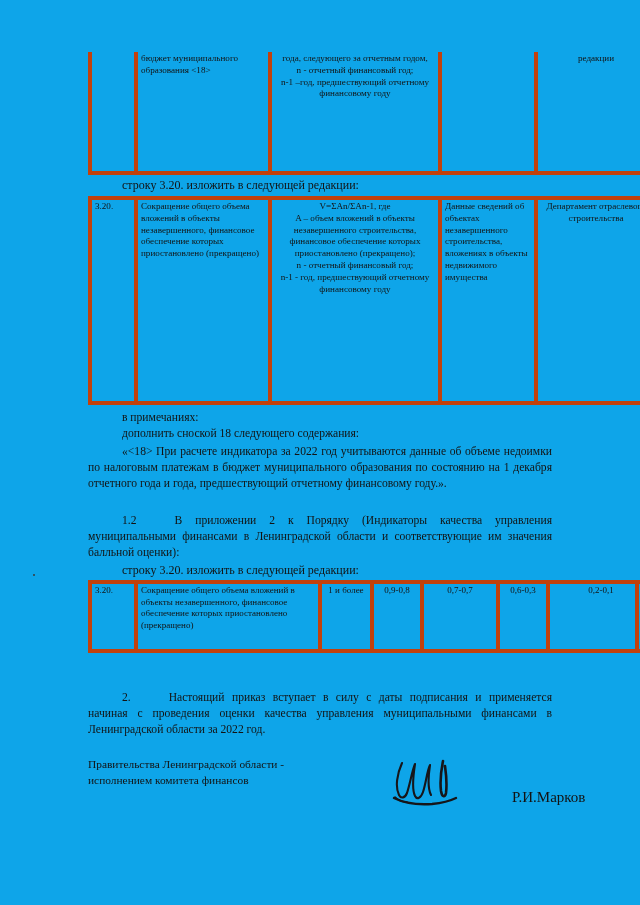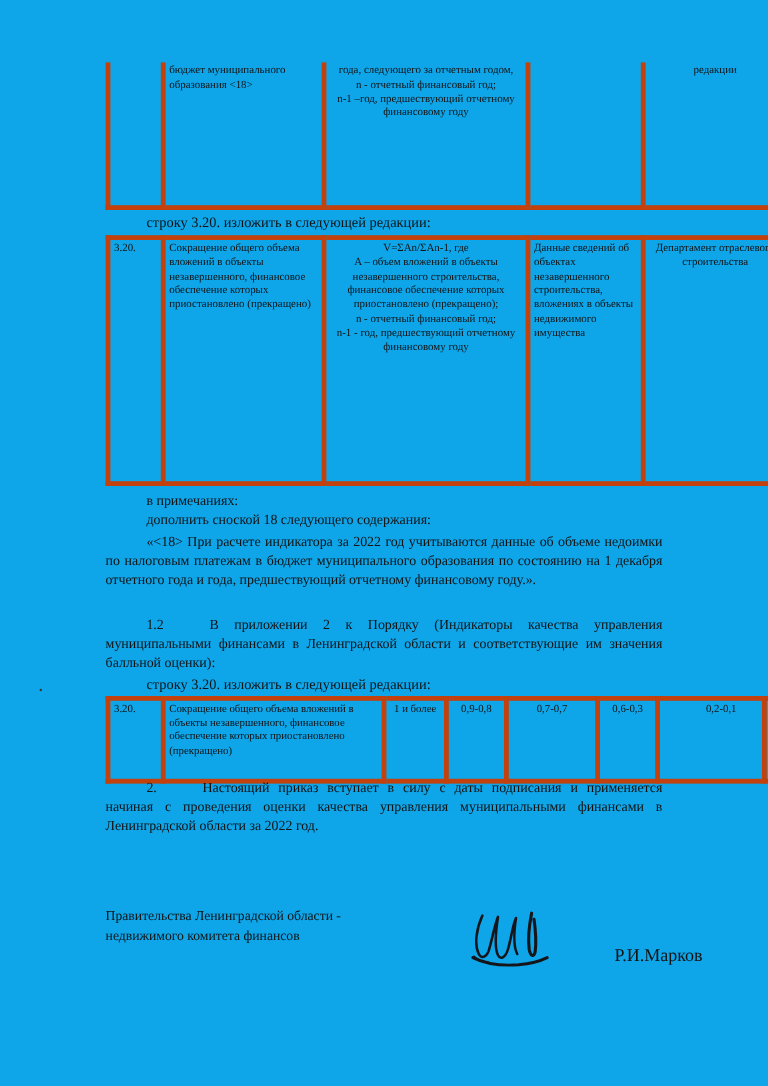--- a/index.html
+++ b/index.html
@@ -105,21 +105,21 @@
   #tbl-bot td { height: 62px; vertical-align: top; }
   #tbl-bot td.b0 { width: 36px; }
   #tbl-bot td.b1 { width: 174px; }
   #tbl-bot td.b2 { width: 42px; text-align: center; margin-top: 14px; }
   #tbl-bot td.b3 { width: 40px; text-align: center; }
   #tbl-bot td.b4 { width: 66px; text-align: center; }
   #tbl-bot td.b5 { width: 40px; text-align: center; }
   #tbl-bot td.b6 { width: 62px; text-align: center; padding-left: 20px; }
   #tbl-bot td.b7 { width: 60px; text-align: center; }
 
-  #p-2 { top: 649px; }
+  #p-2 { top: 690px; }
   #p-3 { top: 711px; }
 
   
   #sign-block {
     position: absolute;
     left: 88px;
     top: 756px;
     font-size: 11.4px;
     line-height: 1.42;
     white-space: nowrap;
@@ -219,21 +219,21 @@
   </tbody>
     </table>
 
   <div class="para" id="p-2">
     <span class="num-ind"></span><span>2.</span><span class="numgap"></span><span>Настоящий приказ вступает в силу с даты подписания и применяется начиная с проведения оценки качества управления муниципальными финансами в Ленинградской области за 2022 год.</span>
   </div>
 
 
   <div id="sign-block">
     <div>Правительства Ленинградской области -</div>
-    <div>недвижимого комитета финансов</div>
+    <div>исполнением комитета финансов</div>
   </div>
 
   <svg id="signature-mark" viewBox="0 0 96 52">
     <path d="M14 6 C9 17, 7 30, 11 38 C13 42, 17 41, 19 36 C22 27, 24 14, 27 7
              C25 20, 24 33, 27 39 C29 43, 33 41, 35 35 C38 26, 39 14, 42 8
              C40 21, 40 32, 43 38" fill="none" stroke="#16161a" stroke-width="2.1" stroke-linecap="round" stroke-linejoin="round"></path>
     <path d="M55 4 C53 14, 52 26, 53 34 C54 40, 57 41, 58 36 C59 28, 58 16, 57 9" fill="none" stroke="#16161a" stroke-width="2.6" stroke-linecap="round"></path>
     <path d="M6 41 C16 46, 30 48, 44 47 C54 46, 62 44, 68 41" fill="none" stroke="#16161a" stroke-width="2.4" stroke-linecap="round"></path>
     <path d="M7 40 C10 43, 14 45, 19 45" fill="none" stroke="#16161a" stroke-width="1.6" stroke-linecap="round"></path>
   </svg>

